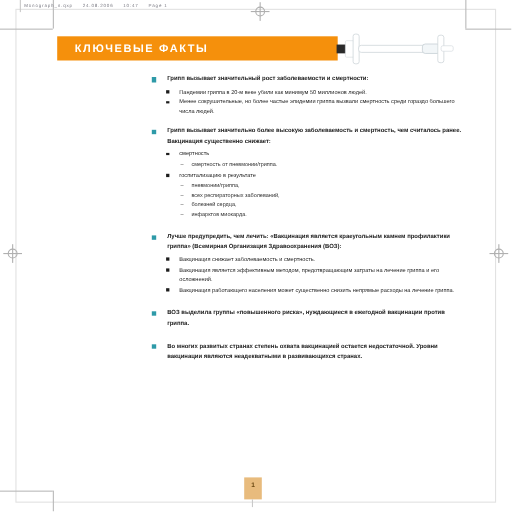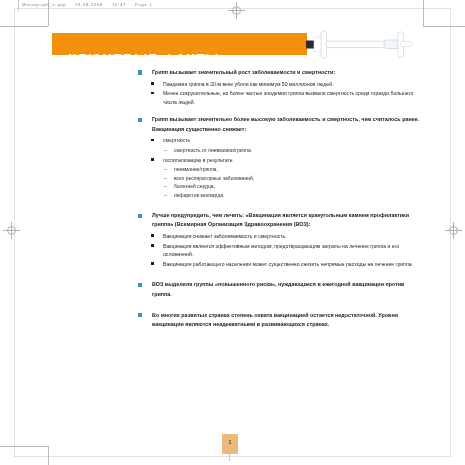--- a/index.html
+++ b/index.html
@@ -86,22 +86,22 @@
     position: absolute;
     left: 52px;
     top: 33px;
     width: 255px;
     height: 22px;
     background: #f5900c;
   }
   .banner-title {
     position: absolute;
     left: 16px;
-    top: 18px;
-    font-size: 13px;
+    top: 6px;
+    font-size: 10px;
     font-weight: bold;
     letter-spacing: 1.45px;
     color: #ffffff;
     white-space: nowrap;
   }
 
   
   .syringe {
     position: absolute;
     left: 288px;

